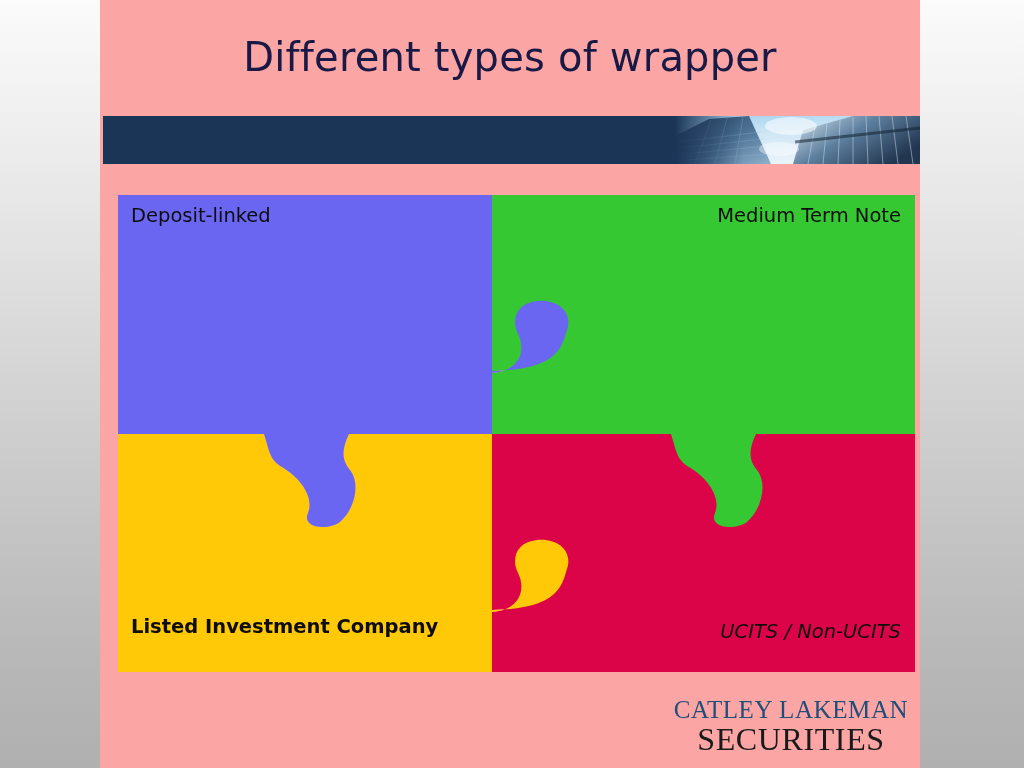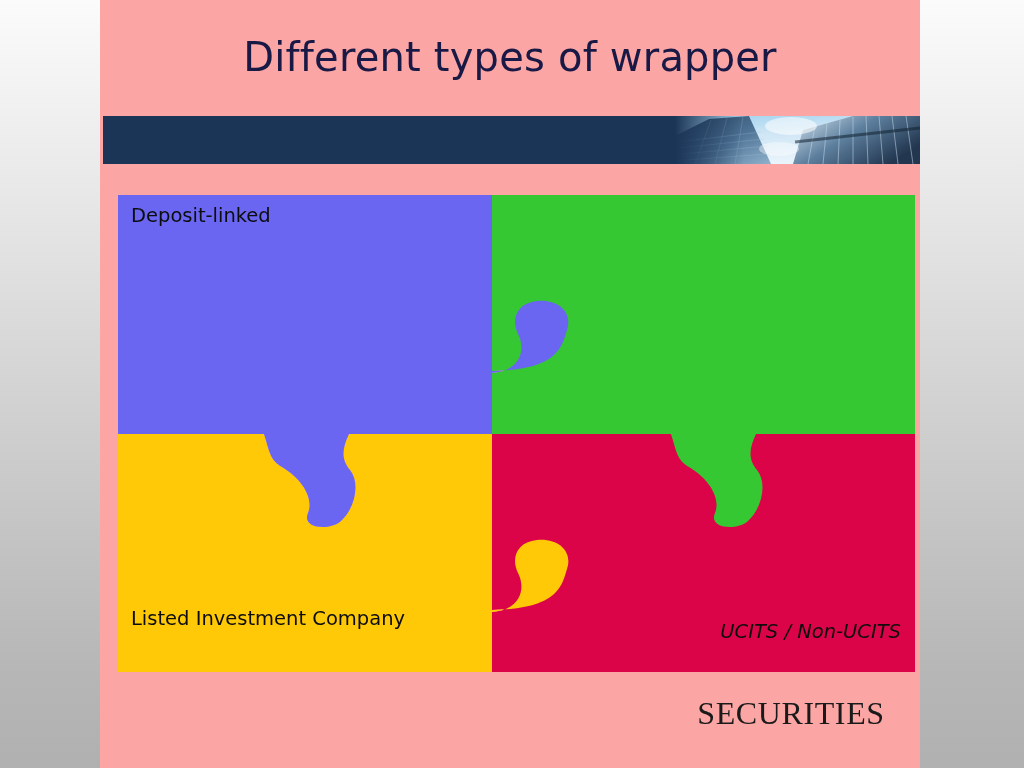--- a/index.html
+++ b/index.html
@@ -67,21 +67,21 @@
   #puzzle-svg { display: block; }
 
   .piece-label {
     position: absolute;
     font-size: 19.5px;
     color: #0d0d0d;
     white-space: nowrap;
   }
   #label-deposit-linked  { left: 13px;  top: 9px; }
   #label-medium-term     { right: 14px; top: 9px; }
-  #label-listed-inv      { left: 13px;  bottom: 15px; }
+  #label-listed-inv      { left: 13px;  bottom: 7px; font-weight: bold; }
   #label-ucits           { right: 14px; bottom: 2px; font-style: italic; }
 
   
   #logo {
     position: absolute;
     left: 560px;
     top: 697px;
     width: 262px;
     text-align: center;
     font-family: "Liberation Serif", serif;
@@ -207,21 +207,23 @@
                L231 239
                C 225 252, 222 263, 232 275
                C 242 287, 238 312, 223 326
                C 212 336, 183 334, 190 318
                C 196 303, 184 284, 164 272
                C 152 265, 152 258, 146 239
                L0 239 Z"></path>
     </svg>
 
     <div class="piece-label" id="label-deposit-linked">Deposit-linked</div>
+    <div class="piece-label" id="label-medium-term">Medium Term Note</div>
     <div class="piece-label" id="label-listed-inv">Listed Investment Company</div>
     <div class="piece-label" id="label-ucits">UCITS / Non-UCITS</div>
   </div>
 
   <div id="logo">
+    <div id="logo-line1">CATLEY LAKEMAN</div>
     <div id="logo-line2">SECURITIES</div>
   </div>
 
 </div>
 
 </body></html>

